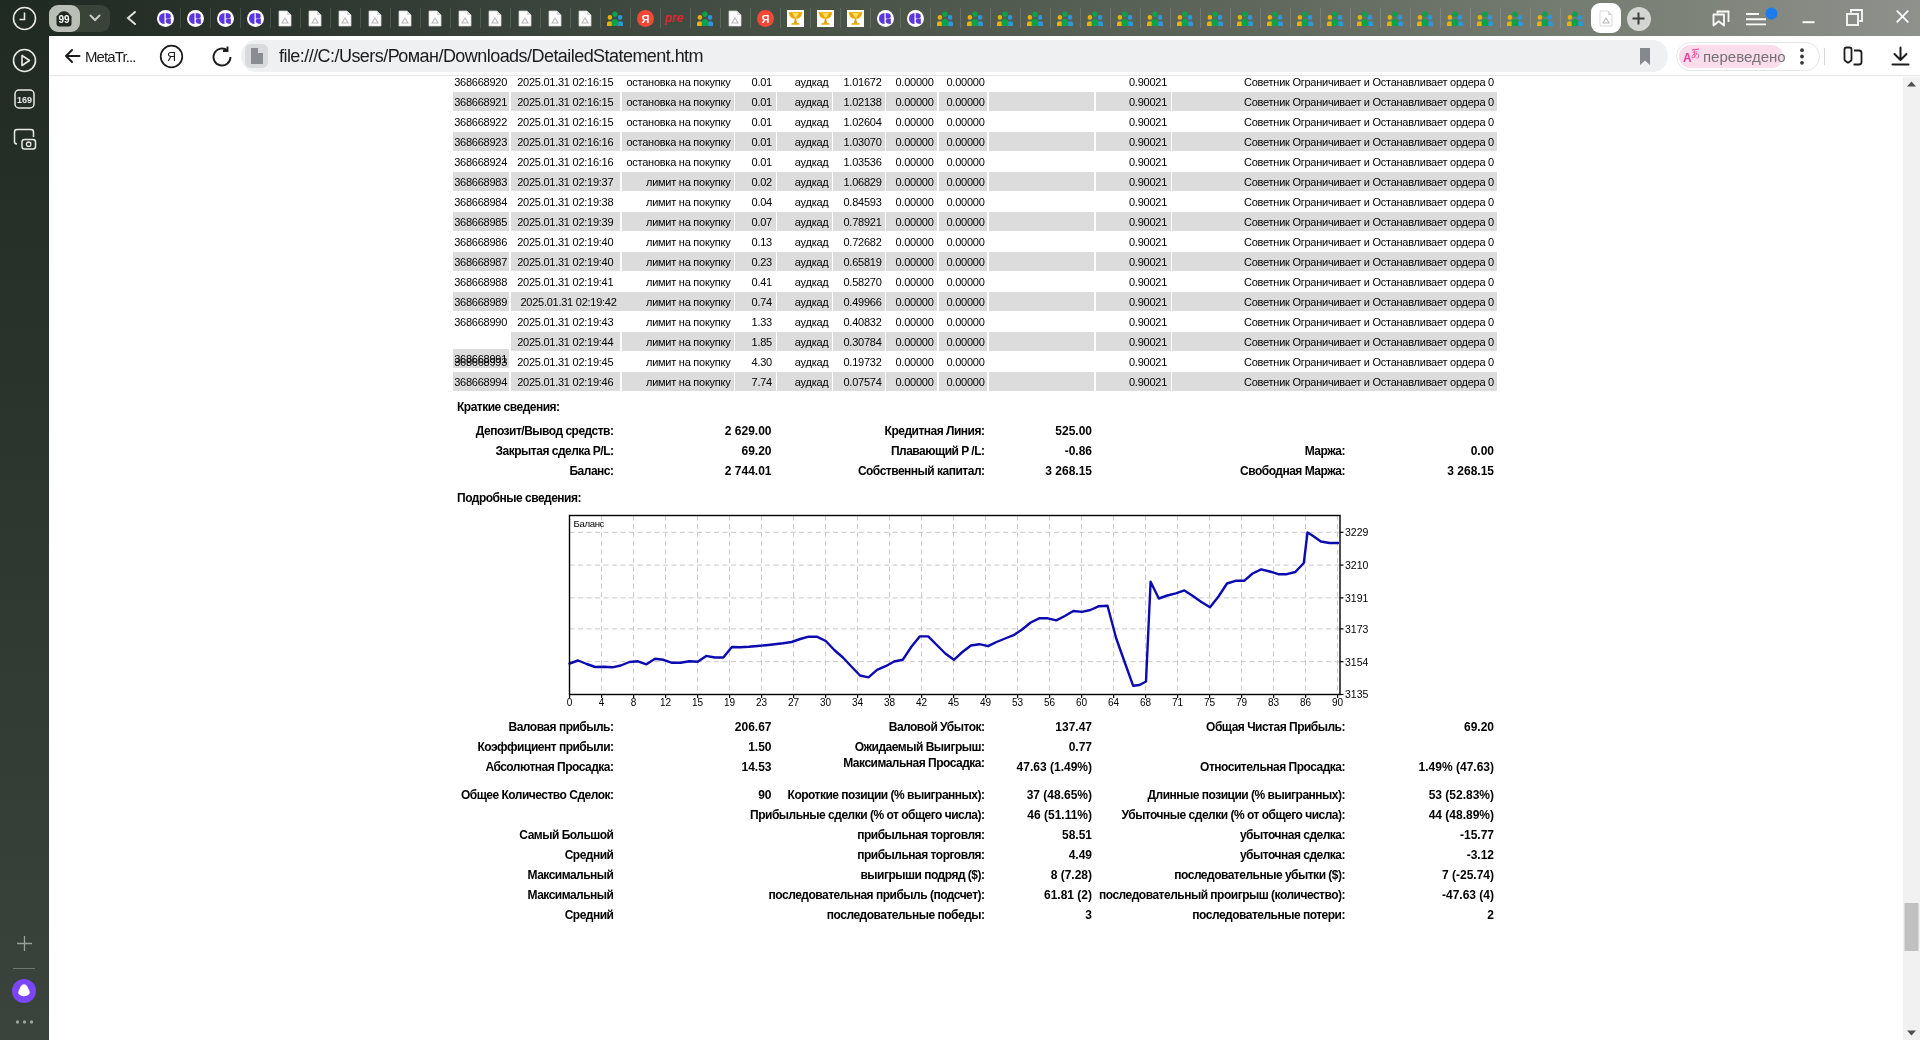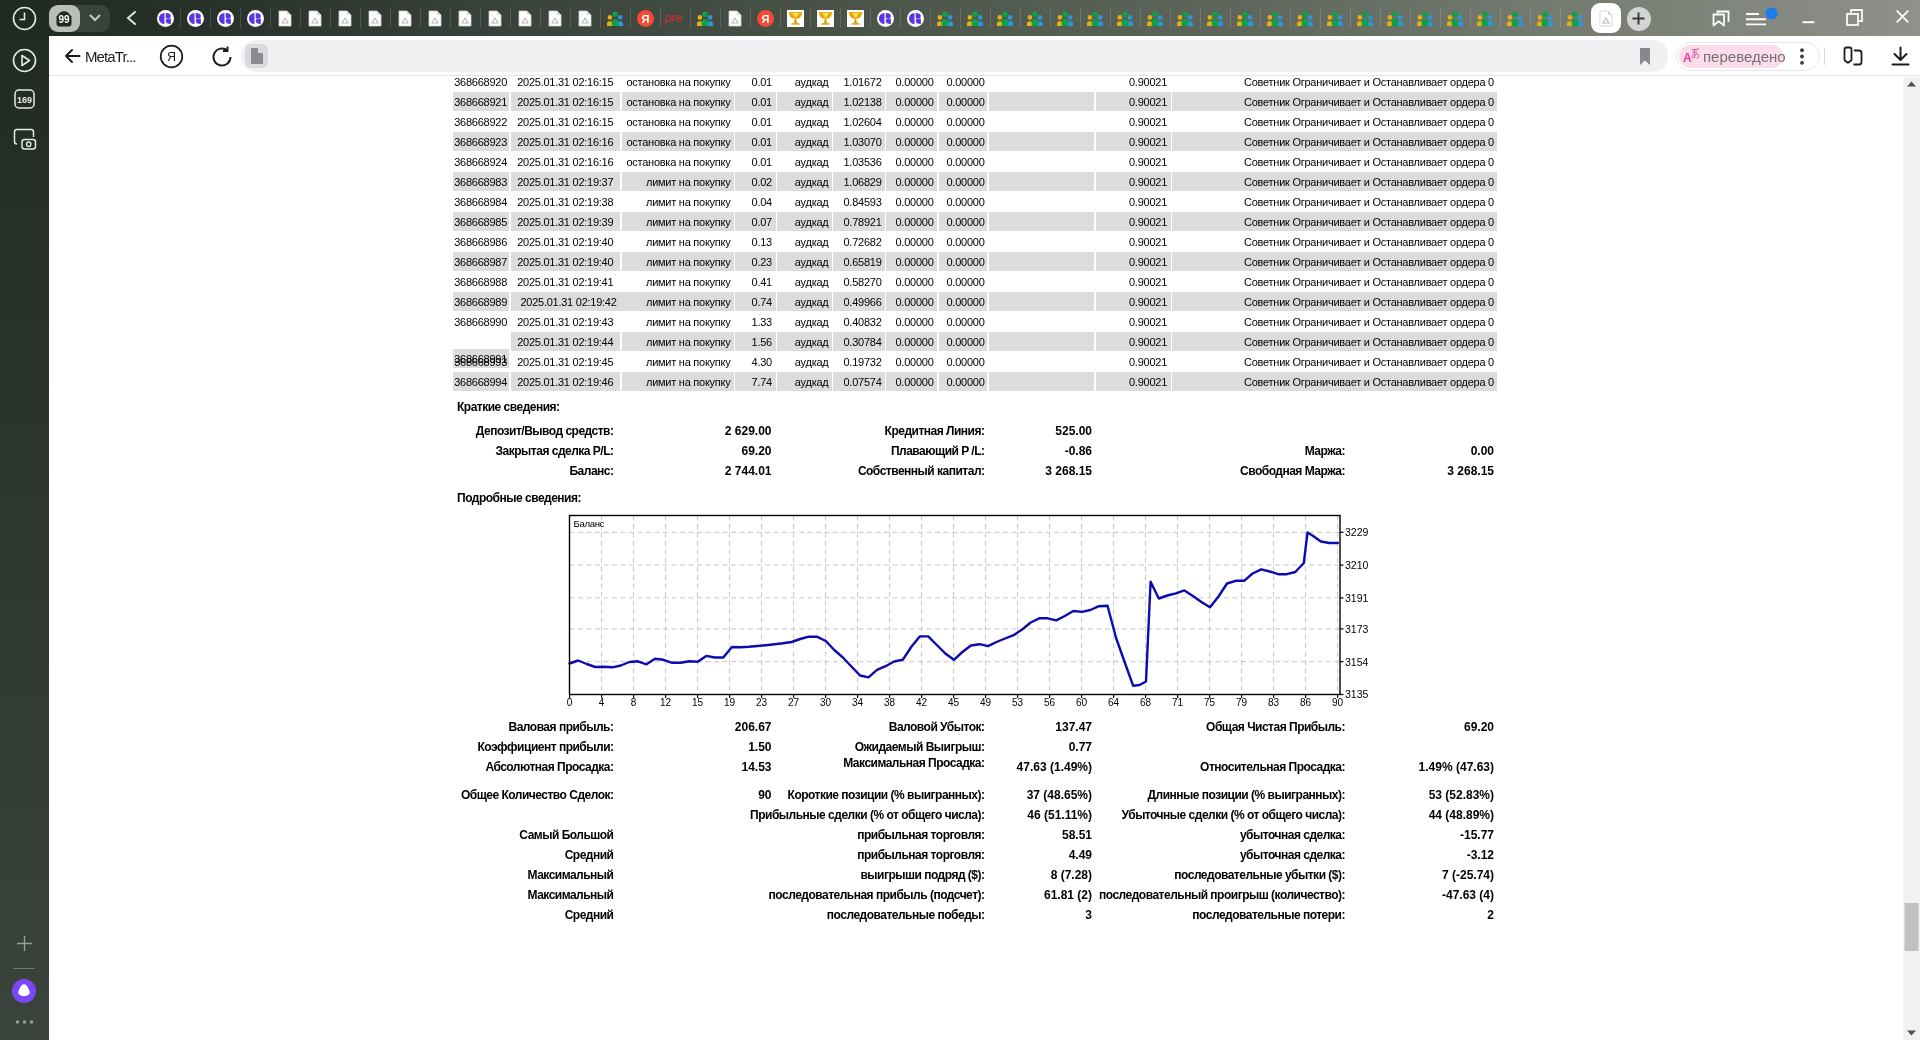--- a/index.html
+++ b/index.html
@@ -163,21 +163,21 @@
 <div class="cell r3" style="left:728px;top:235px;width:54.5px">аудкад</div>
 <div class="cell r3" style="left:784px;top:235px;width:51.5px">0.40832</div>
 <div class="cell r35" style="left:837px;top:235px;width:51px">0.00000</div>
 <div class="cell r2" style="left:889.5px;top:235px;width:48px">0.00000</div>
 <div class="cell r3" style="left:939.5px;top:235px;width:105.5px"></div>
 <div class="cell r35" style="left:1046.5px;top:235px;width:75px">0.90021</div>
 <div class="cell r25" style="left:1123px;top:235px;width:324.5px">Советник Ограничивает и Останавливает ордера 0</div>
 <div class="cell gr r2" style="left:404px;top:272px;width:56px">368668991</div>
 <div class="cell gr c" style="left:461.5px;top:255px;width:109.5px">2025.01.31 02:19:44</div>
 <div class="cell gr r3" style="left:572.5px;top:255px;width:112px">лимит на покупку</div>
-<div class="cell gr r35" style="left:686px;top:255px;width:40.5px">1.56</div>
+<div class="cell gr r35" style="left:686px;top:255px;width:40.5px">1.85</div>
 <div class="cell gr r3" style="left:728px;top:255px;width:54.5px">аудкад</div>
 <div class="cell gr r3" style="left:784px;top:255px;width:51.5px">0.30784</div>
 <div class="cell gr r35" style="left:837px;top:255px;width:51px">0.00000</div>
 <div class="cell gr r2" style="left:889.5px;top:255px;width:48px">0.00000</div>
 <div class="cell gr r3" style="left:939.5px;top:255px;width:105.5px"></div>
 <div class="cell gr r35" style="left:1046.5px;top:255px;width:75px">0.90021</div>
 <div class="cell gr r25" style="left:1123px;top:255px;width:324.5px">Советник Ограничивает и Останавливает ордера 0</div>
 <div class="cell r2" style="left:404px;top:275px;width:56px">368668993</div>
 <div class="cell c" style="left:461.5px;top:275px;width:109.5px">2025.01.31 02:19:45</div>
 <div class="cell r3" style="left:572.5px;top:275px;width:112px">лимит на покупку</div>
@@ -487,21 +487,21 @@
         <path d="M11.2 17 L11.2 14.6 Q11.2 12.2 14.1 12.2 Q17 12.2 17 14.6 L17 17 Z" fill="#2e96db"></path>
         <circle cx="9" cy="5.3" r="2.7" fill="#0da14b"></circle>
         <path d="M5.7 17 L5.7 13.2 Q5.7 10 9 10 Q12.3 10 12.3 13.2 L12.3 17 Z" fill="#0da14b"></path>
       </svg>
 <div class="abs" style="left:630.0px;top:8px;width:1px;height:20px;background:#ffffff22"></div>
 <svg class="abs" style="left:637.0px;top:10px" width="17" height="17" viewBox="0 0 17 17">
         <circle cx="8.5" cy="8.5" r="8.5" fill="#f54836"></circle>
         <text x="8.5" y="13" font-size="11" font-weight="bold" fill="#fff" text-anchor="middle">Я</text>
       </svg>
 <div class="abs" style="left:660.0px;top:8px;width:1px;height:20px;background:#ffffff22"></div>
-<div class="abs" style="left:665.0px;top:11px;font-size:12px;font-weight:normal;font-style:italic;color:#e8252c">pre</div>
+<div class="abs" style="left:665.0px;top:11px;font-size:12px;font-weight:bold;font-style:italic;color:#e8252c">pre</div>
 <div class="abs" style="left:690.0px;top:8px;width:1px;height:20px;background:#ffffff22"></div>
 <svg class="abs" style="left:696.0px;top:9px" width="18" height="18" viewBox="0 0 18 18">
         <circle cx="3.9" cy="8.4" r="2.3" fill="#e8b00a"></circle>
         <path d="M1 17 L1 14.6 Q1 12.2 3.9 12.2 Q6.8 12.2 6.8 14.6 L6.8 17 Z" fill="#e8b00a"></path>
         <circle cx="14.1" cy="8.4" r="2.3" fill="#2e96db"></circle>
         <path d="M11.2 17 L11.2 14.6 Q11.2 12.2 14.1 12.2 Q17 12.2 17 14.6 L17 17 Z" fill="#2e96db"></path>
         <circle cx="9" cy="5.3" r="2.7" fill="#0da14b"></circle>
         <path d="M5.7 17 L5.7 13.2 Q5.7 10 9 10 Q12.3 10 12.3 13.2 L12.3 17 Z" fill="#0da14b"></path>
       </svg>
 <div class="abs" style="left:720.0px;top:8px;width:1px;height:20px;background:#ffffff22"></div>
@@ -825,20 +825,21 @@
     </svg>
 <svg class="abs" style="left:210px;top:45px" width="24" height="24" viewBox="0 0 24 24">
 <path d="M20.5 12 A8.5 8.5 0 1 1 17.5 5.5" fill="none" stroke="#1c1c1c" stroke-width="1.9"></path>
 <path d="M17.5 1.5 L17.5 6 L13 6" fill="none" stroke="#1c1c1c" stroke-width="1.9"></path>
     </svg>
 <div class="abs" style="left:241px;top:40px;width:1427px;height:31.5px;border-radius:15.5px;background:#eef0f2"></div>
 <div class="abs" style="left:244.5px;top:44px;width:23.5px;height:23.5px;border-radius:6px;background:#d8dadc"></div>
 <svg class="abs" style="left:250px;top:48px" width="13" height="16" viewBox="0 0 13 16">
 <path d="M1 0 L8 0 L13 5 L13 16 L1 16 Z M8 0 L8 5 L13 5" fill="#898d91"></path>
     </svg>
+<div class="abs" style="left:279px;top:45.5px;font-size:18px;color:#1b1b1b;letter-spacing:-0.55px">file:///C:/Users/Роман/Downloads/DetailedStatement.htm</div>
 <svg class="abs" style="left:1640px;top:47.5px" width="10" height="17" viewBox="0 0 10 17">
 <path d="M0 0 L10 0 L10 17 L5 12.5 L0 17 Z" fill="#85898d"></path>
     </svg>
 <div class="abs" style="left:1675.5px;top:41.5px;width:144px;height:29px;border-radius:14.5px;background:#fff;border:1px solid #e4e6e8"></div>
 <div class="abs" style="left:1678.5px;top:44.5px;width:104px;height:23px;border-radius:11.5px;background:#fbdcea"></div>
 <svg class="abs" style="left:1683px;top:47px" width="19" height="18" viewBox="0 0 19 18">
 <text x="0" y="15" font-size="12" font-weight="bold" fill="#e0419a">A</text>
 <text x="8" y="10" font-size="9" fill="#e0419a">あ</text>
 <path d="M9 3 L16 2" stroke="#e0419a" stroke-width="1"></path>
     </svg>

